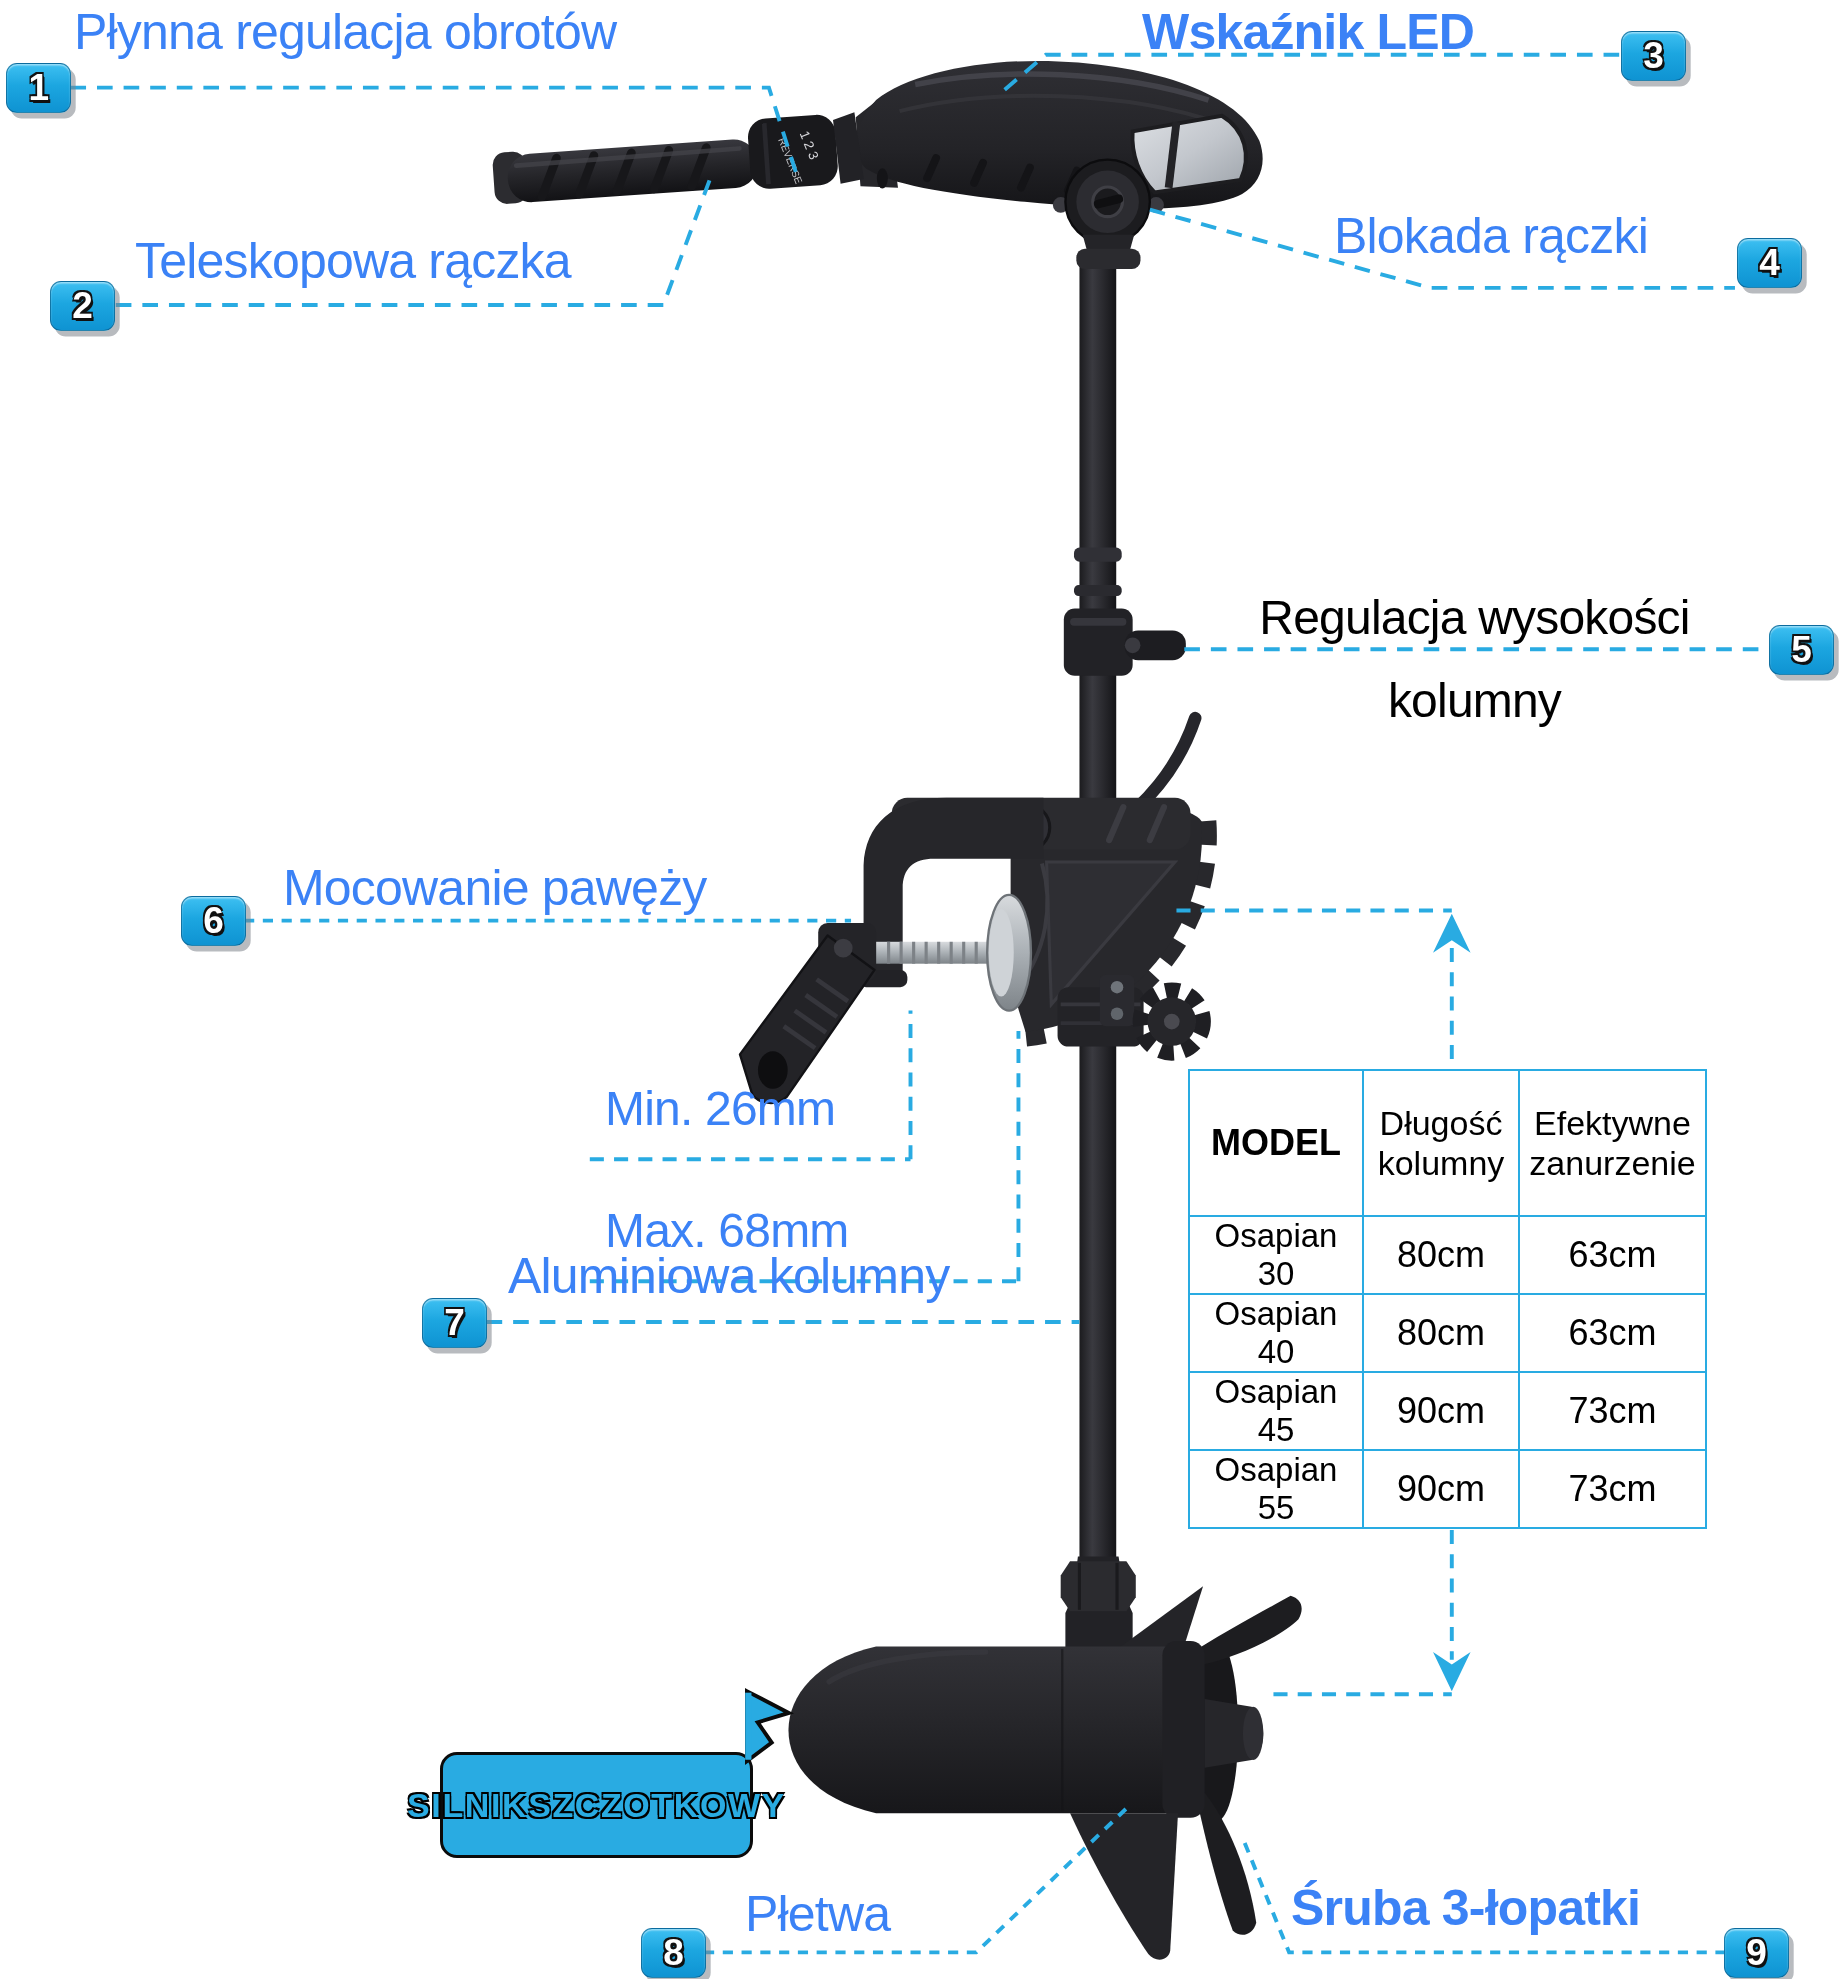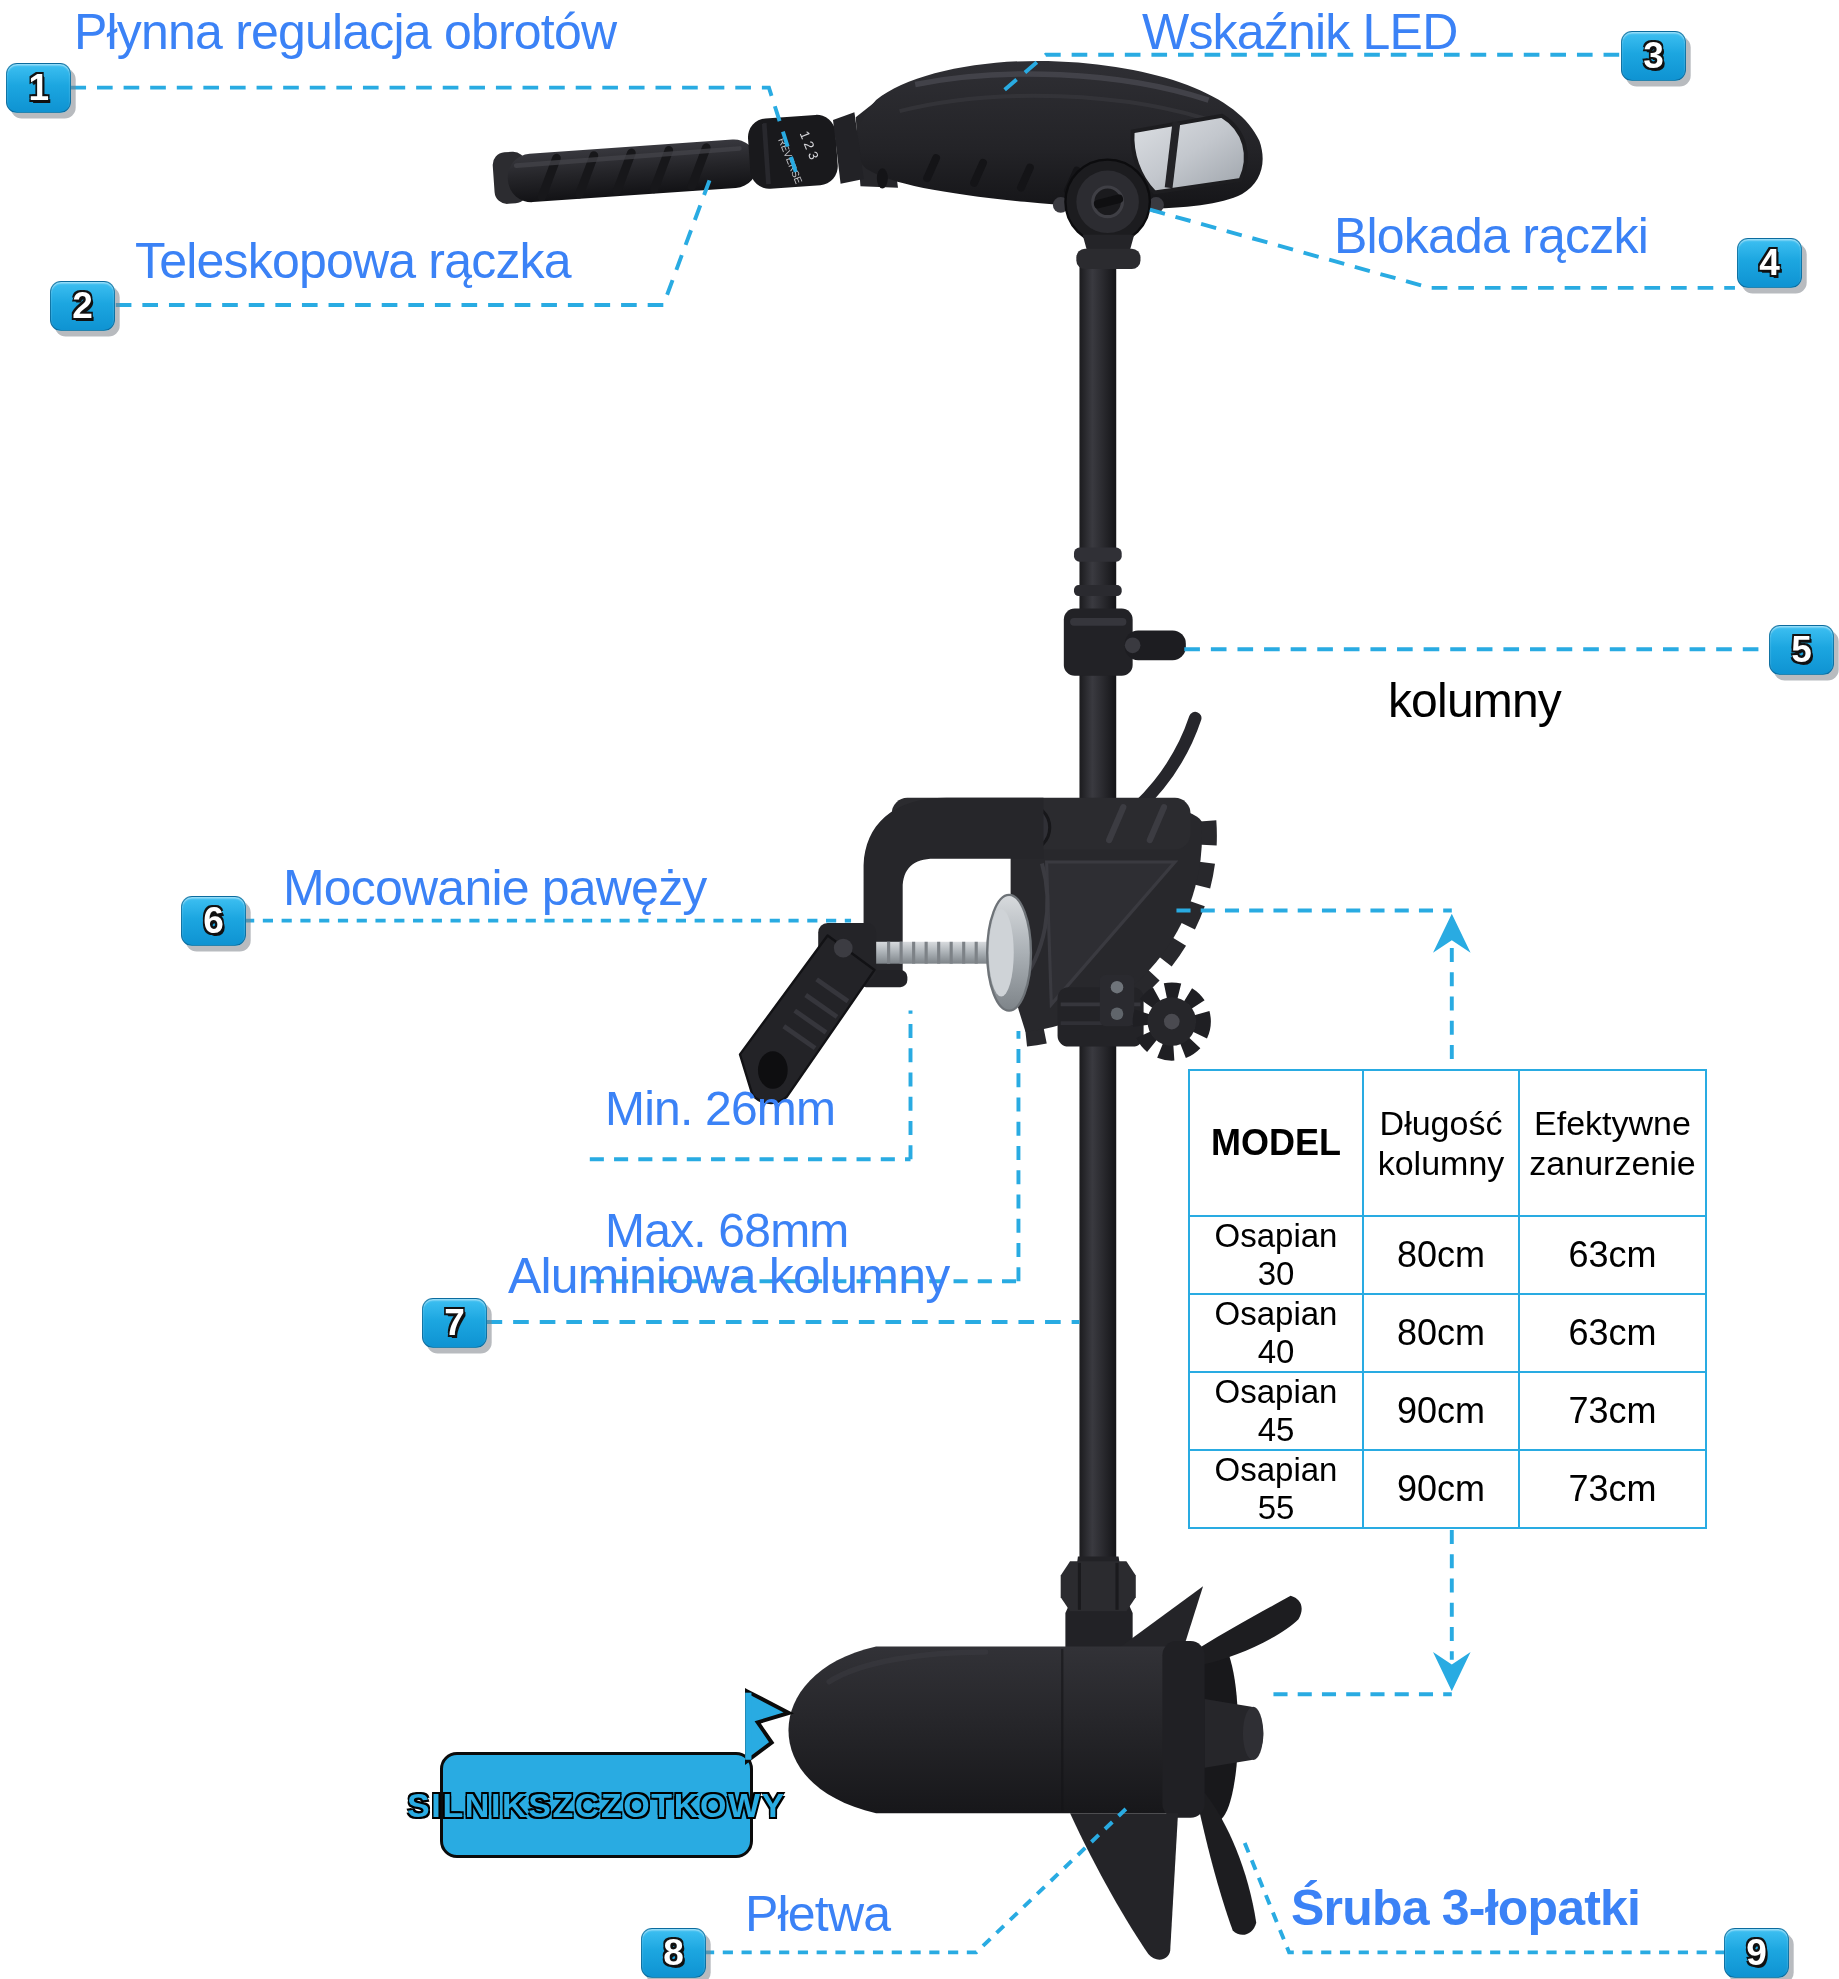--- a/index.html
+++ b/index.html
@@ -310,25 +310,25 @@
 <div id="bubble">
   <div class="bline">SILNIK</div>
   <div class="bline">SZCZOTKOWY</div>
 </div>
 <svg class="layer" width="55" height="78" viewBox="0 0 70 100" style="left:745px;top:1688px;">
   <path d="M 2,4 L 56,32 L 16,44 L 34,70 L 2,94 Z" fill="#29ABE2" stroke="#0b0b0b" stroke-width="5"></path>
   <rect x="0" y="6" width="8" height="86" fill="#29ABE2"></rect>
 </svg>
 
 <div class="label" style="left:74px;top:6.3px;">Płynna regulacja obrotów</div>
-<div class="label" style="left:1142px;top:6.3px;">Wskaźnik LED</div>
+<div class="label" style="left:1142px;top:6.3px;font-weight:bold;">Wskaźnik LED</div>
 <div class="label" style="left:135px;top:235px;">Teleskopowa rączka</div>
 <div class="label" style="left:1334px;top:210px;">Blokada rączki</div>
 <div class="center-label">
-  <br>
+  <span>Regulacja wysokości</span><br>
   <span>kolumny</span>
 </div>
 <div class="label" style="left:283px;top:862px;">Mocowanie pawęży</div>
 <div class="label small" style="left:605px;top:1084px;">Min. 26mm</div>
 <div class="label small" style="left:605px;top:1206px;">Max. 68mm</div>
 <div class="label" style="left:508px;top:1250px;">Aluminiowa kolumny</div>
 <div class="label" style="left:745px;top:1888px;">Płetwa</div>
 <div class="label" style="left:1291px;top:1882px;font-weight:bold;">Śruba 3-łopatki</div>
 
 <div class="badge" style="left:6.3px;top:63px;">

